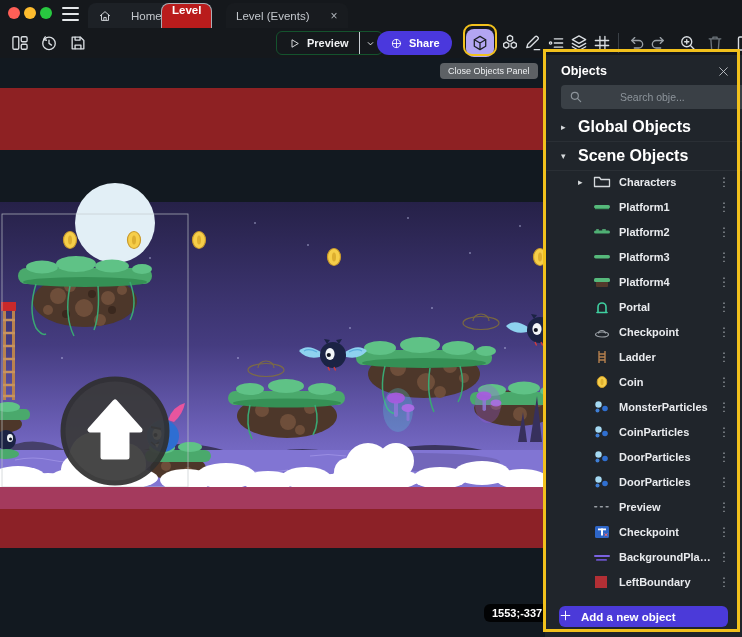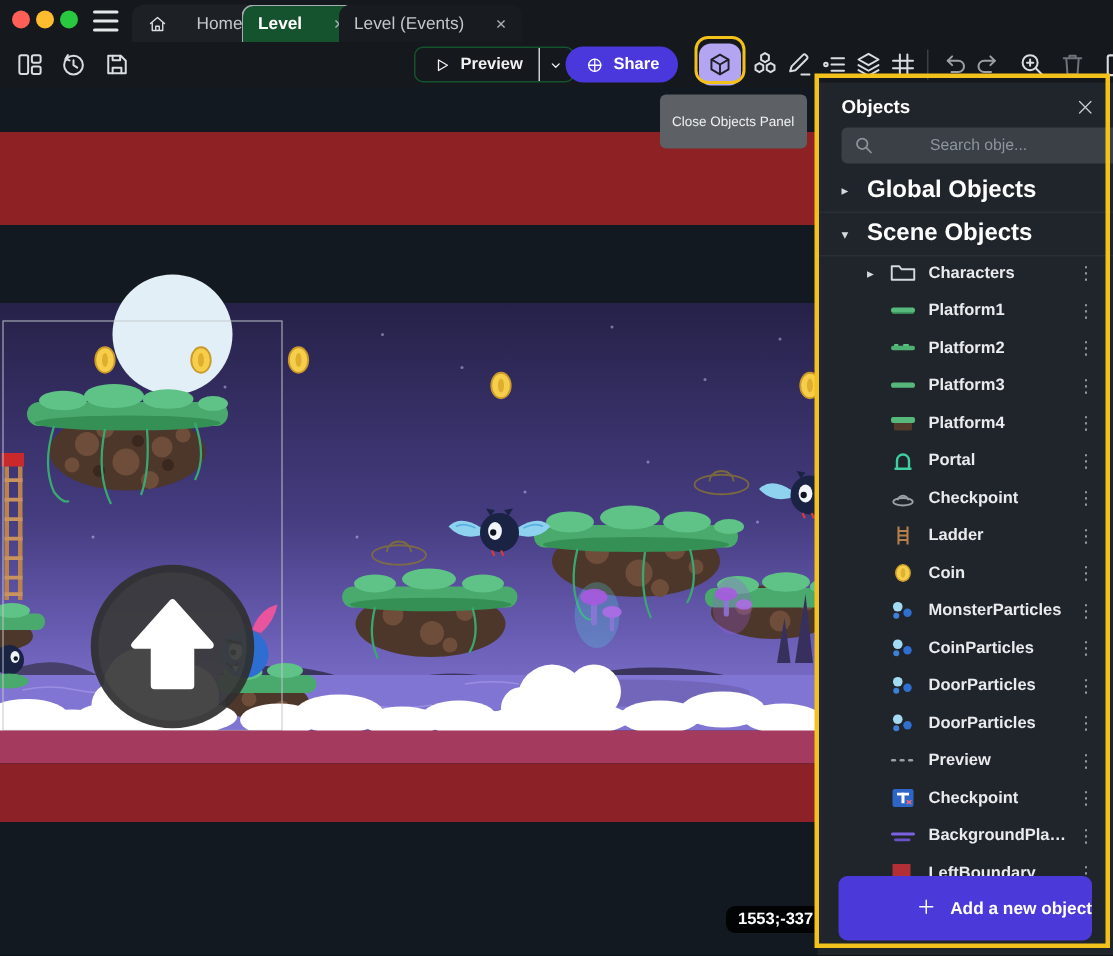--- a/index.html
+++ b/index.html
@@ -8,21 +8,21 @@
        -webkit-font-smoothing:antialiased;}
   
   .titlebar{position:absolute;left:0;top:0;width:742px;height:28px;background:#15181c;}
   .tl{position:absolute;top:7px;width:12px;height:12px;border-radius:50%;}
   .tl.red{left:8px;background:#ff5f57;} .tl.yel{left:24px;background:#febc2e;} .tl.grn{left:40px;background:#28c840;}
   .hamburger{position:absolute;left:62px;top:7px;width:17px;height:14px;display:flex;flex-direction:column;justify-content:space-between;}
   .hamburger span{height:2px;background:#e5e8ea;border-radius:1px;}
   .tab{position:absolute;top:3px;height:25px;display:flex;align-items:center;gap:19px;
        padding:0 10px;border-radius:8px 8px 0 0;font-size:11.5px;color:#c3c7cc;box-sizing:border-box;}
   .tab-home{left:88px;background:#1d2126;}
-  .tab-level{left:161px;background:#14532d;border:1px solid #a9aeb5;border-bottom:none;color:#fff;font-weight:bold;}
+  .tab-level{left:161px;background:#b91c1c;border:1px solid #a9aeb5;border-bottom:none;color:#fff;font-weight:bold;flex-direction:column;}
   .tab-events{left:226px;background:#181b1f;}
   .tab .x{color:#aeb3b9;font-size:12px;font-weight:normal;margin-left:2px;}
   
   .toolbar{position:absolute;left:0;top:28px;width:742px;height:30px;background:#15181c;}
   .tb-left{position:absolute;left:9px;top:4px;display:flex;gap:8px;align-items:center;}
   .ticon{width:21px;height:21px;display:flex;align-items:center;justify-content:center;}
   .ticon svg{stroke:#d9dde1;fill:none;stroke-width:1.6;stroke-linecap:round;stroke-linejoin:round;}
   .ticon.dim svg{stroke:#6d747b;} .ticon.mid svg{stroke:#9aa0a6;}
   .preview-btn{position:absolute;left:276px;top:3px;height:24px;display:flex;align-items:center;
        border:1px solid #14532d;border-radius:6px;color:#f0f2f4;box-sizing:border-box;}
@@ -32,21 +32,21 @@
   .share-btn{position:absolute;left:377px;top:3px;height:24px;padding:0 12px;display:flex;align-items:center;gap:6px;
        background:#4a38dd;border-radius:13px;color:#fff;font-size:11px;font-weight:bold;}
   .tb-right{position:absolute;left:466px;top:1px;display:flex;align-items:center;gap:2px;height:28px;}
   .cube-active{width:28px;height:28px;border-radius:8px;background:#b3a5f2;display:flex;align-items:center;justify-content:center;margin-right:3px;}
   .cube-active svg{stroke:#1d2026;fill:none;stroke-width:1.7;stroke-linejoin:round;stroke-linecap:round;}
   .tb-div{width:1px;height:20px;background:#3a4046;margin:0 4px;}
   
   .scene{position:absolute;left:0;top:58px;width:742px;height:579px;}
   .scene svg{position:absolute;left:0;top:0;}
   .tooltip{position:absolute;left:440px;top:5px;background:#5d6165;border-radius:4px;
-       padding:13px 8px;font-size:9px;color:#eef0f2;white-space:nowrap;z-index:6;}
+       padding:3px 8px;font-size:9px;color:#eef0f2;white-space:nowrap;z-index:6;}
   .coords{position:absolute;left:484px;top:546px;background:rgba(0,0,0,.85);border-radius:6px;
        padding:3px 8px;font-size:11px;font-weight:bold;color:#fff;z-index:4;}
   
   .panel{position:absolute;left:545px;top:55px;width:197px;height:582px;background:#20252b;z-index:10;box-sizing:border-box;}
   .panel-header{display:flex;align-items:flex-end;justify-content:space-between;padding:9px 12px 5px 16px;}
   .panel-title{font-size:12.5px;font-weight:bold;color:#fff;}
   .panel-close{display:flex;align-items:center;}
   .panel-close svg{stroke:#c8ccd1;stroke-width:1.6;stroke-linecap:round;}
   .search-row{display:flex;align-items:center;gap:8px;padding:2px 12px 4px 16px;}
   .search-box{flex:1;display:flex;align-items:center;gap:7px;height:24px;background:#3a4046;border-radius:4px;padding:0 8px;}
@@ -56,22 +56,22 @@
   .section:first-of-type{border-top:1px solid #2a2f35;}
   .sec-caret{color:#d7dadd;font-size:9px;width:8px;}
   .sec-label{font-size:16px;font-weight:bold;color:#fff;}
   .obj-list{position:absolute;left:0;right:0;top:114px;bottom:46px;overflow:hidden;}
   .obj-row{display:flex;align-items:center;height:25px;padding:0 12px 0 33px;}
   .row-caret{width:15px;font-size:9px;color:#d7dadd;flex:none;}
   .row-icon{width:18px;height:14px;flex:none;display:flex;align-items:center;justify-content:center;}
   .row-label{margin-left:8px;font-size:11px;font-weight:600;color:#e9ebee;flex:1;
        white-space:nowrap;overflow:hidden;text-overflow:ellipsis;}
   .row-kebab{color:#9aa0a6;font-size:12px;flex:none;padding-left:4px;}
-  .add-btn{position:absolute;left:14px;right:14px;bottom:10px;height:43px;background:#4b3ad9;border-radius:6px;
-       display:flex;align-items:center;justify-content:flex-end;gap:9px;color:#fff;font-size:11.5px;font-weight:bold;margin-top:12px;}
+  .add-btn{position:absolute;left:14px;right:14px;bottom:10px;height:21px;background:#4b3ad9;border-radius:6px;
+       display:flex;align-items:center;justify-content:flex-start;gap:9px;color:#fff;font-size:11.5px;font-weight:bold;margin-top:12px;}
   .add-plus svg{stroke:#fff;stroke-width:1.8;stroke-linecap:round;}
   
   .annot{position:absolute;border:3px solid #f2c11c;pointer-events:none;z-index:30;box-sizing:border-box;}
   .annot-panel{left:543px;top:49px;width:197px;height:583px;}
   .annot-cube{left:463px;top:24px;width:34px;height:32px;border-width:2.5px;border-radius:9px;}
 </style>
 </head>
 <body>
 
 <div class="app">

